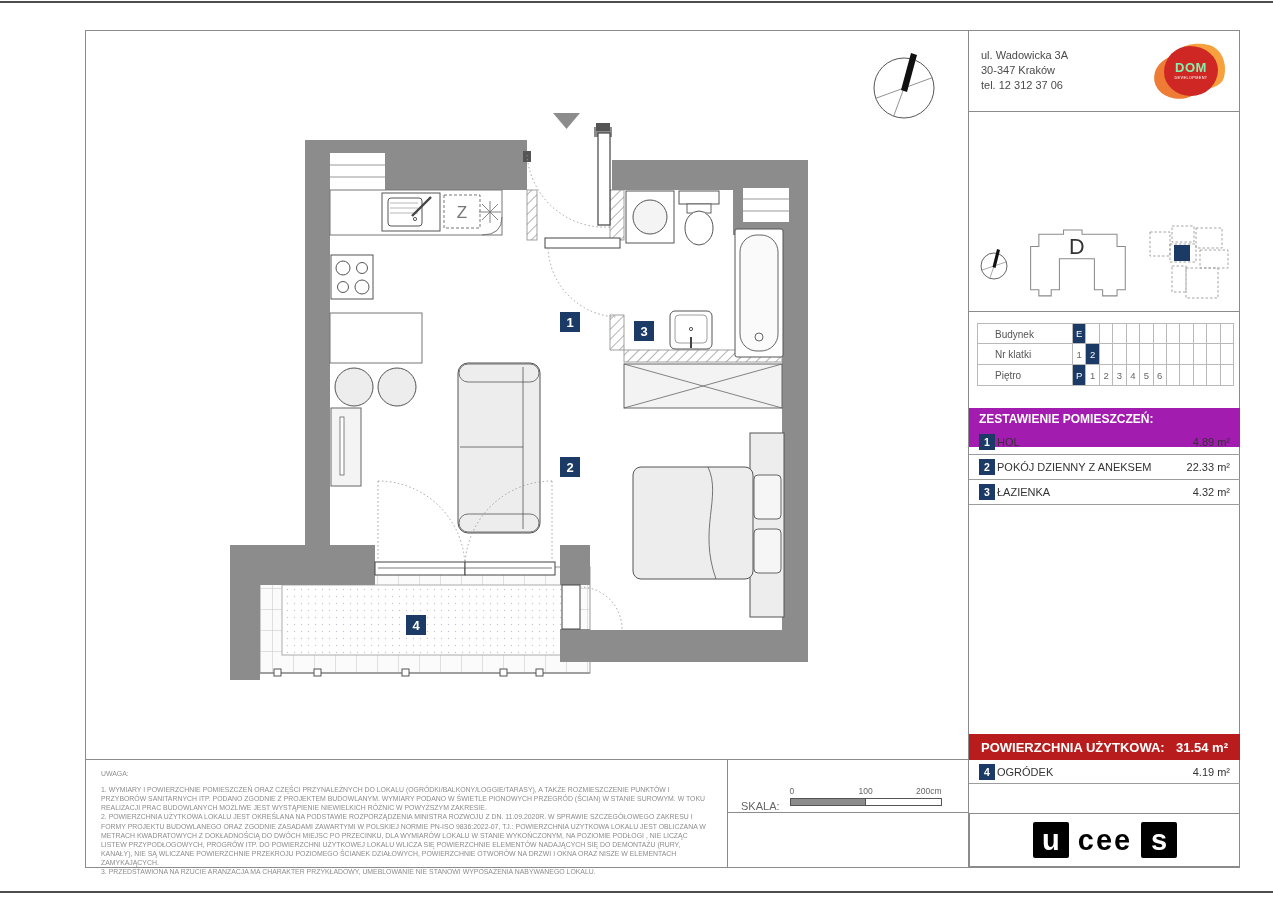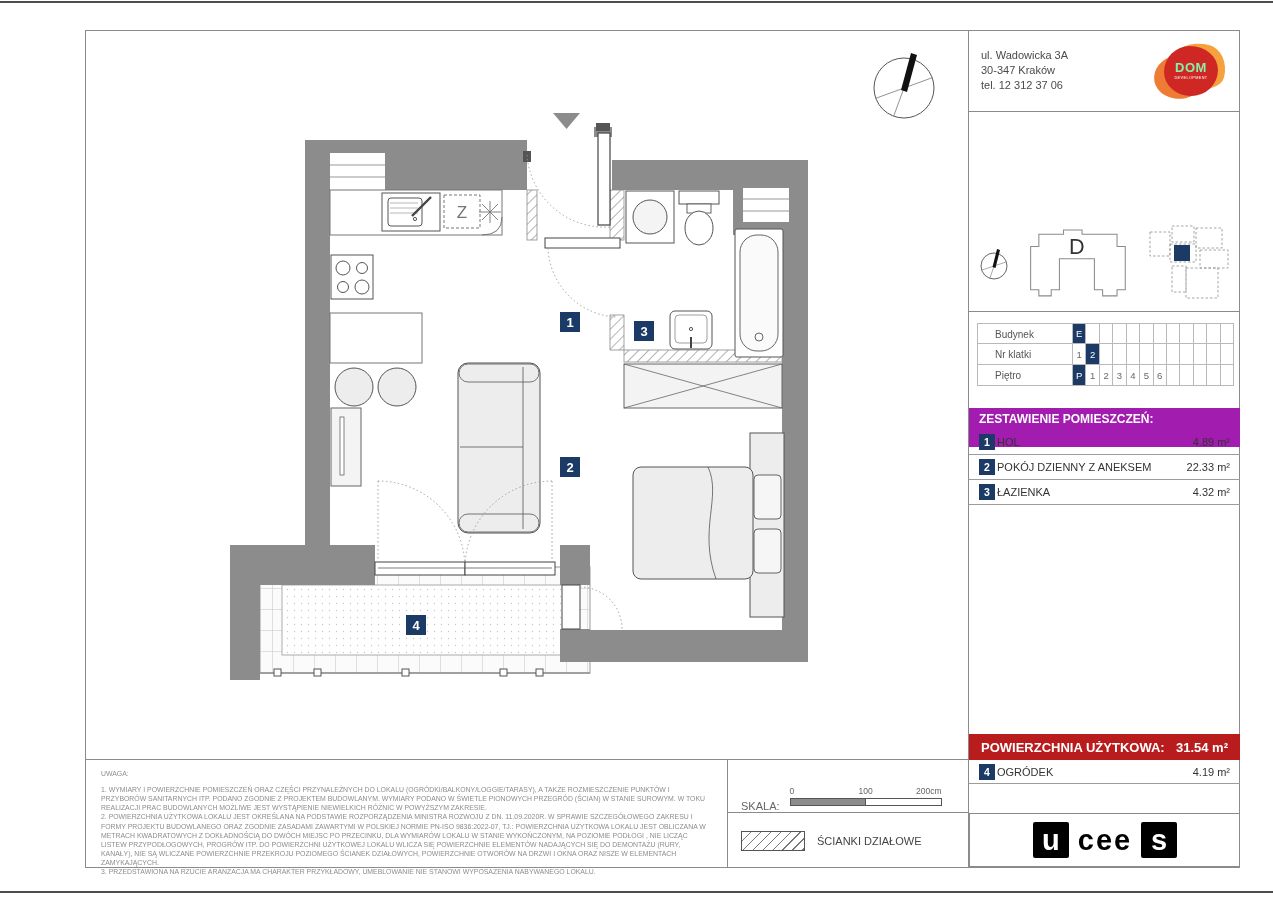--- a/index.html
+++ b/index.html
@@ -411,17 +411,13 @@
       <div class="scale-ticks">
         <span class="tick0">0</span>
         <span class="tick1">100</span>
         <span class="tick2">200cm</span>
       </div>
       <div class="scale-seg seg-dark"></div>
       <div class="scale-seg seg-light"></div>
     </div>
   </div>
 
-  <div class="legend-box">
-    <div class="hatch-swatch"></div>
-    <span class="legend-label">ŚCIANKI DZIAŁOWE</span>
-  </div>
 </div>
 
 </body></html>

